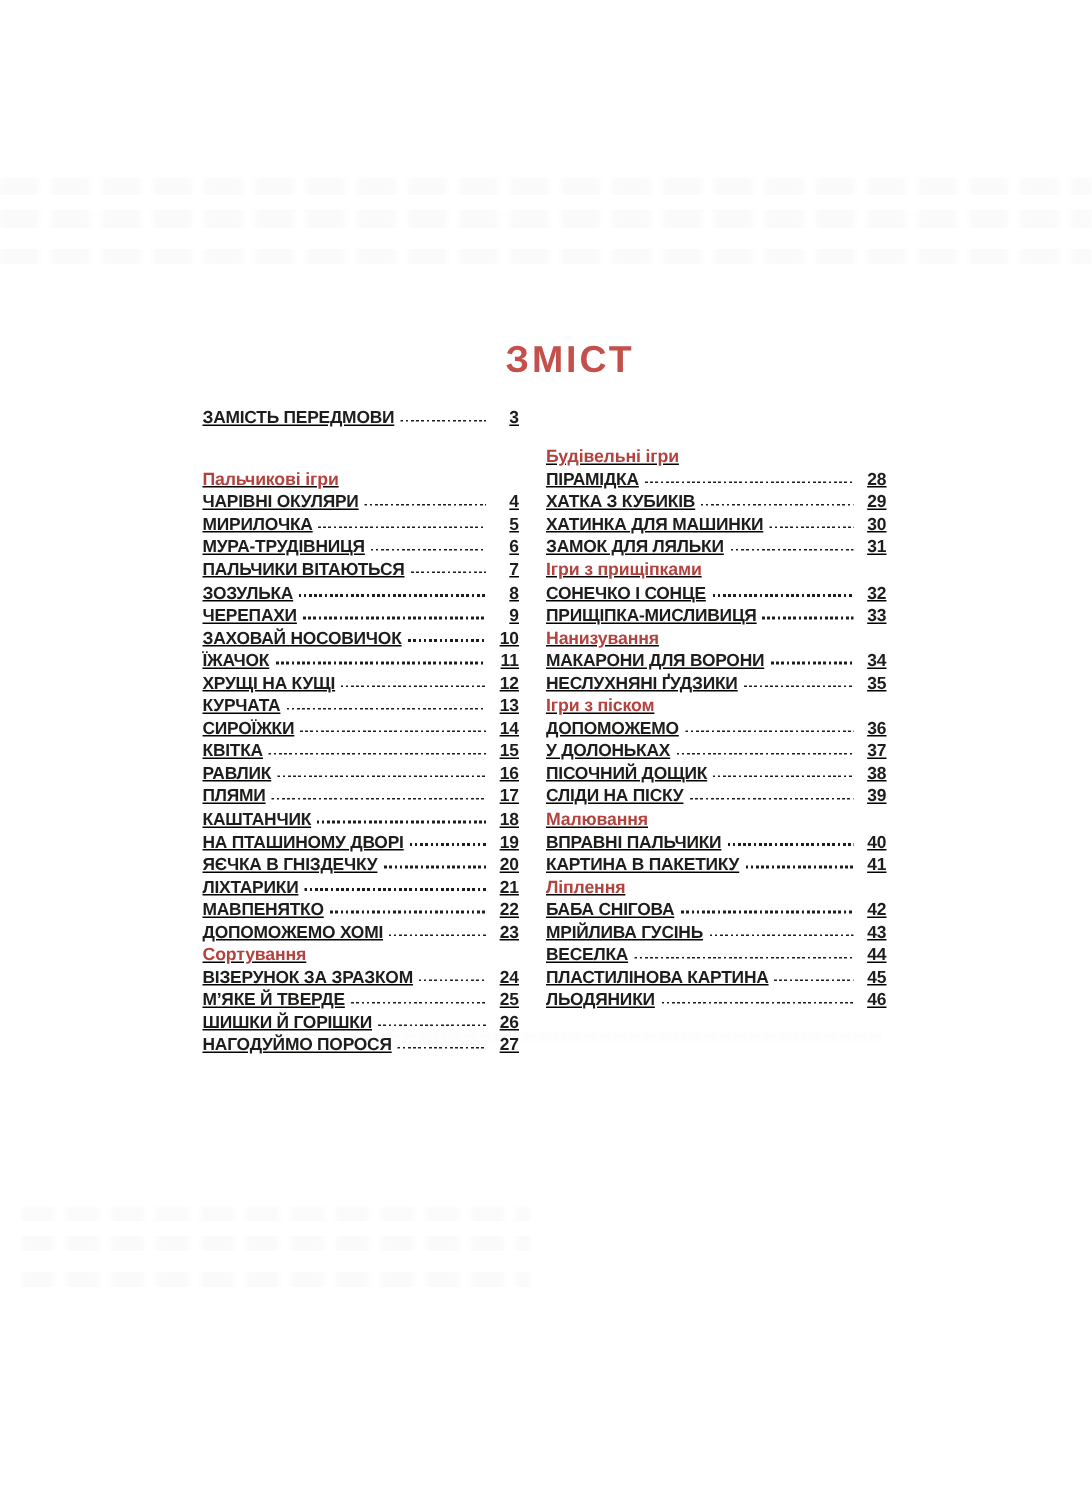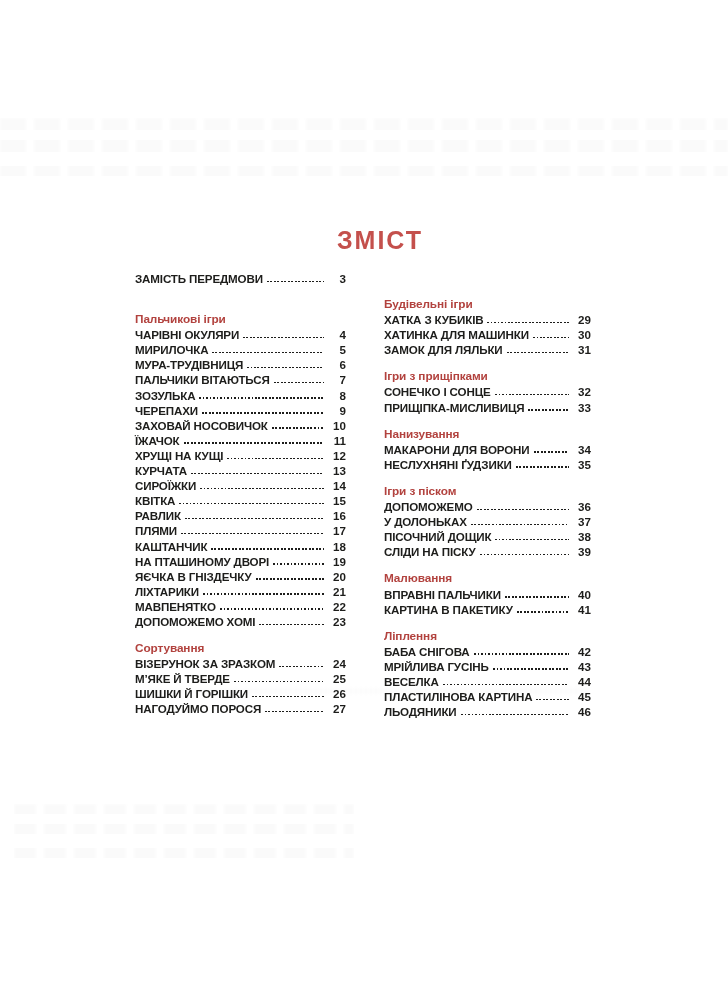--- a/index.html
+++ b/index.html
@@ -51,21 +51,22 @@
     line-height: 24px;
     margin-bottom: 19px;
     text-align: center;
     font-size: 25px;
     font-weight: bold;
     letter-spacing: 2px;
     color: var(--title-red, #c4504c);
   }
   .cols {
     display: flex;
-    gap: 38px;
+    gap: 18px;
+    text-decoration: underline;
   }
   .col-left { width: 211px; flex: none; }
   .col-right { flex: 1; }
   .row {
     display: flex;
     align-items: baseline;
     line-height: 15.1px;
     font-size: 11.6px;
     font-weight: bold;
     color: var(--text-color, #1d1d1b);
@@ -86,21 +87,21 @@
     letter-spacing: 0;
   }
   .section {
     line-height: 15.1px;
     font-size: 11.8px;
     font-weight: bold;
     letter-spacing: -0.1px;
     color: var(--section-red, #b2423e);
     margin-top: 26px;
   }
-  .section.gapped { margin-top: 12px; }
+  .section.gapped { margin-top: 0; }
 </style>
 </head>
 <body>
 
 <div class="page" style="--page-bg: #ffffff; --title-red: #c4504c; --section-red: #b2423e; --text-color: #1d1d1b;">
   <div class="ghost ghost-top"></div>
   <div class="ghost ghost-bottom"></div>
   <div class="ghost-end ghost"></div>
 
   <div class="content">
@@ -231,20 +232,25 @@
           </div>
           <div class="row">
             <span class="label">НАГОДУЙМО ПОРОСЯ</span>
             <span class="leader"></span>
             <span class="num">27</span>
           </div>
         </div>
       <div class="col-right">
           <div class="section">Будівельні ігри</div>
           <div class="row">
+            <span class="label">ПІРАМІДКА</span>
+            <span class="leader"></span>
+            <span class="num">28</span>
+          </div>
+          <div class="row">
             <span class="label">ХАТКА З КУБИКІВ</span>
             <span class="leader"></span>
             <span class="num">29</span>
           </div>
           <div class="row">
             <span class="label">ХАТИНКА ДЛЯ МАШИНКИ</span>
             <span class="leader"></span>
             <span class="num">30</span>
           </div>
           <div class="row">

